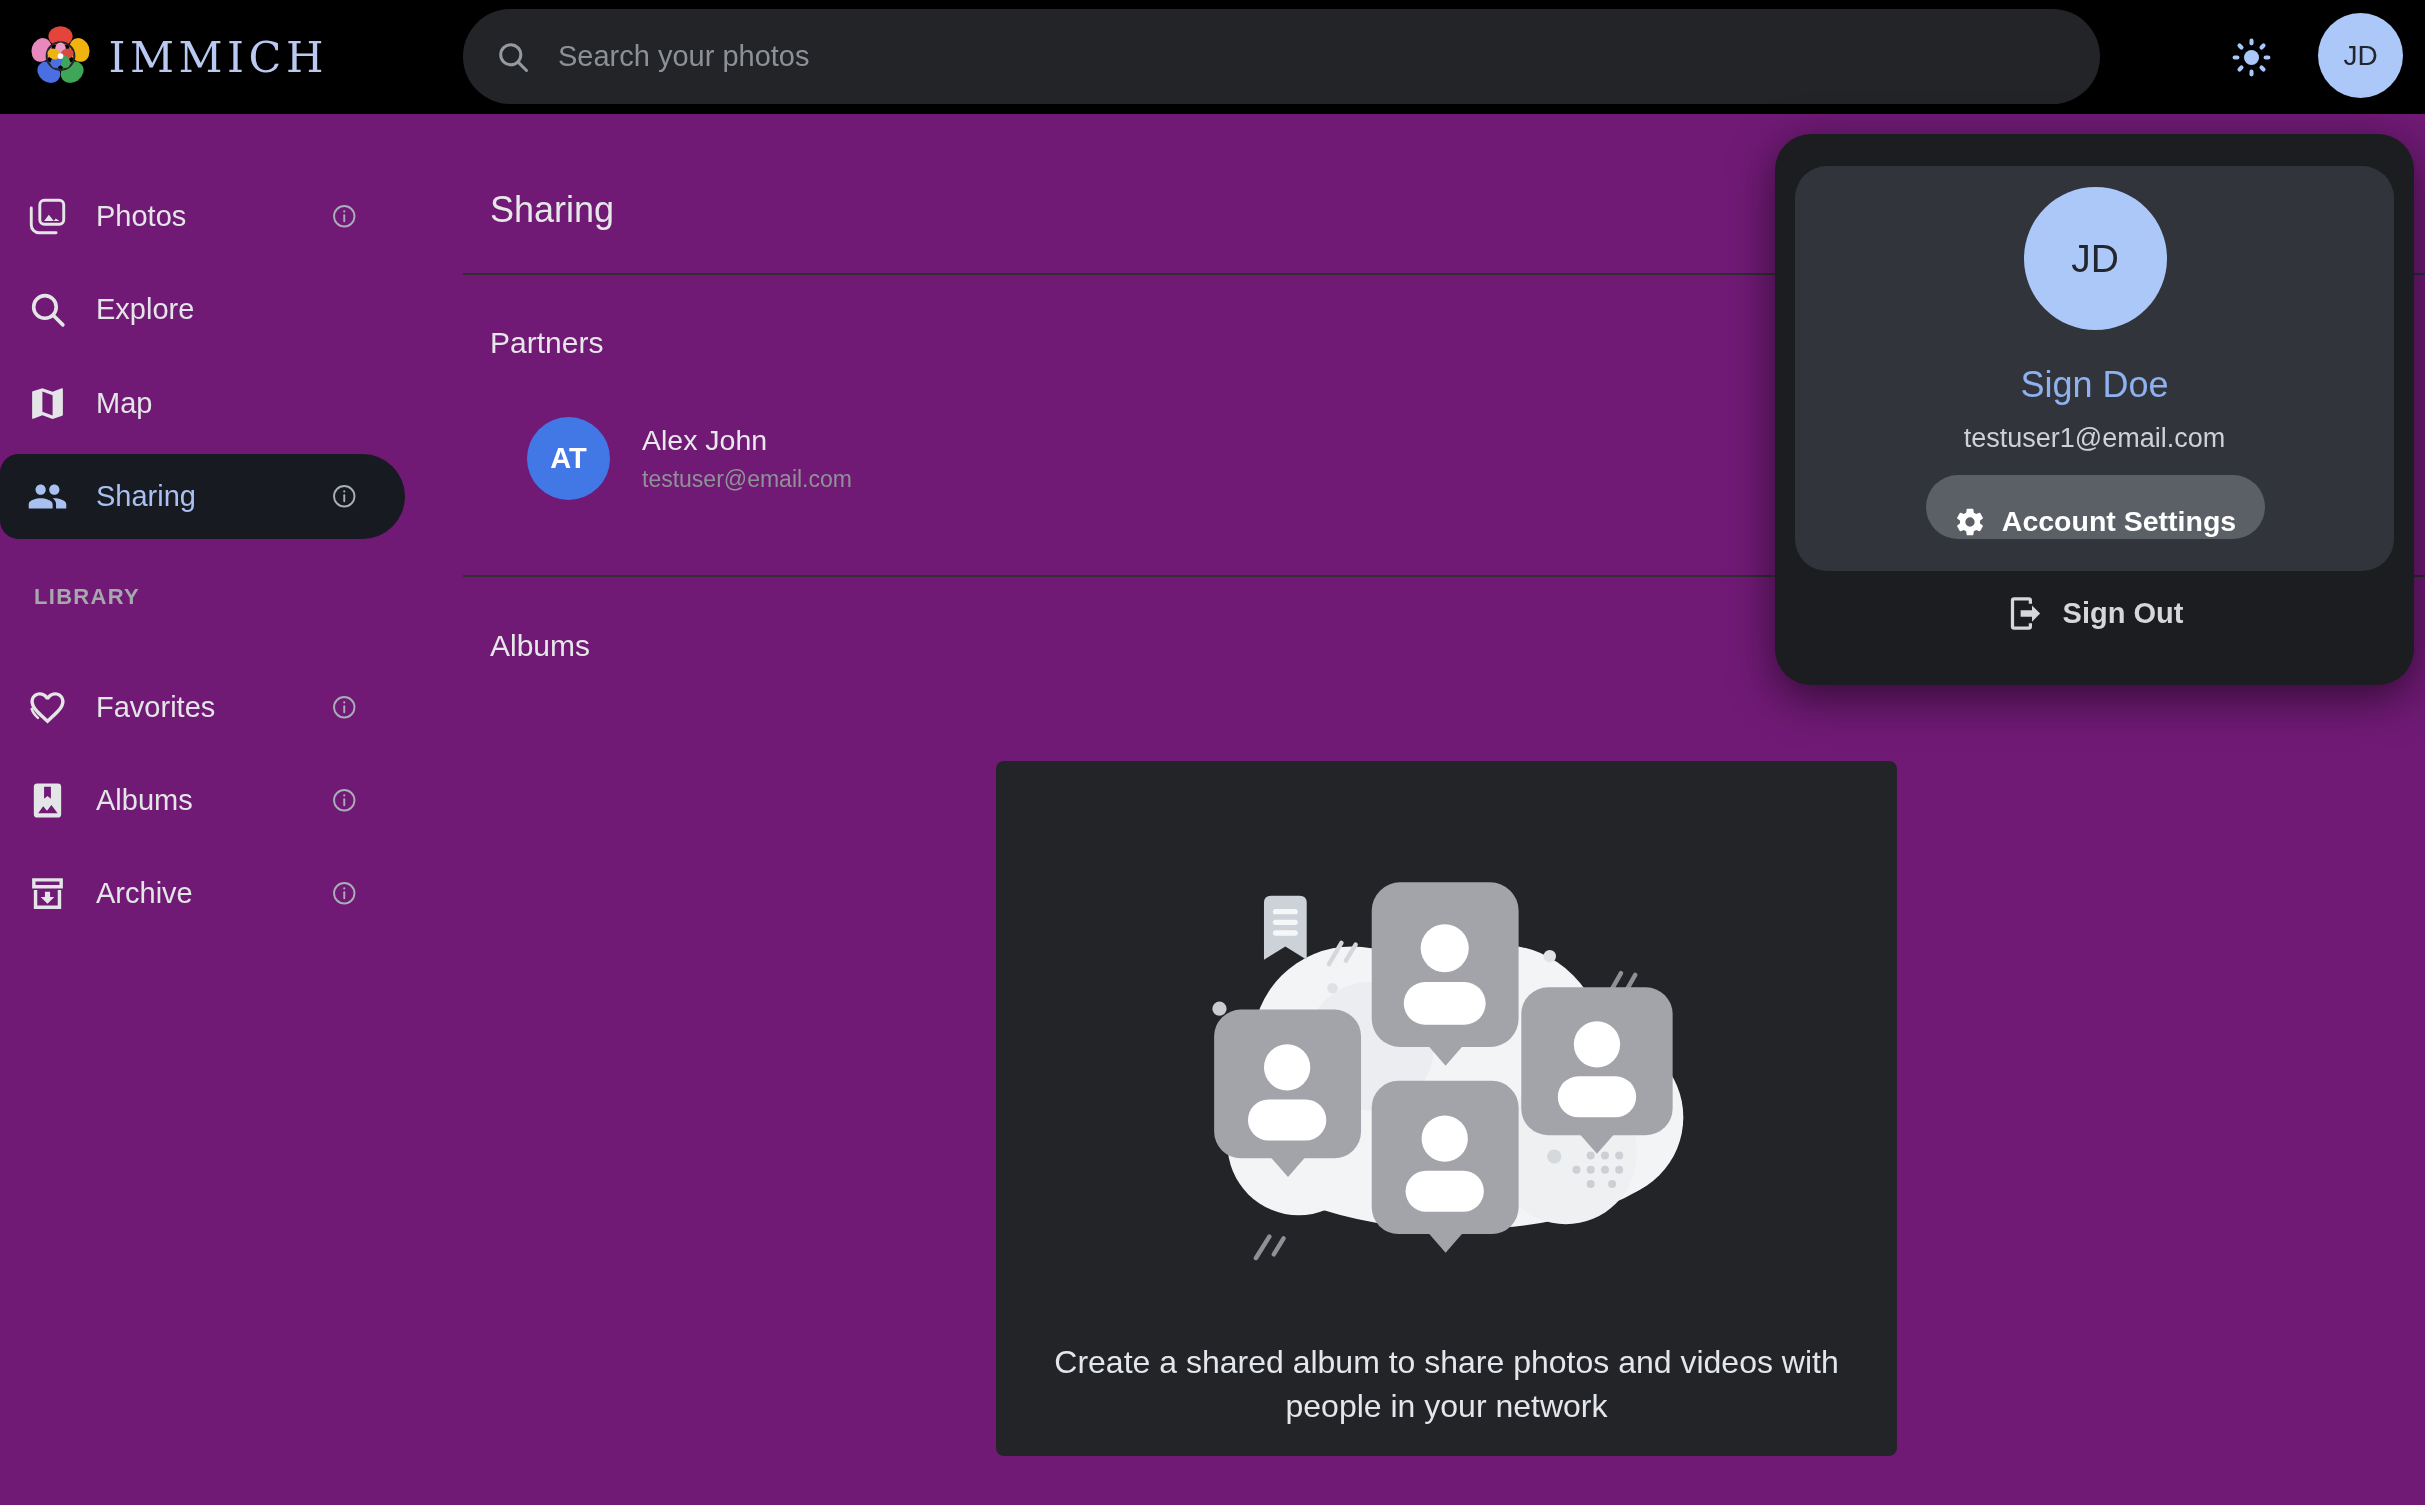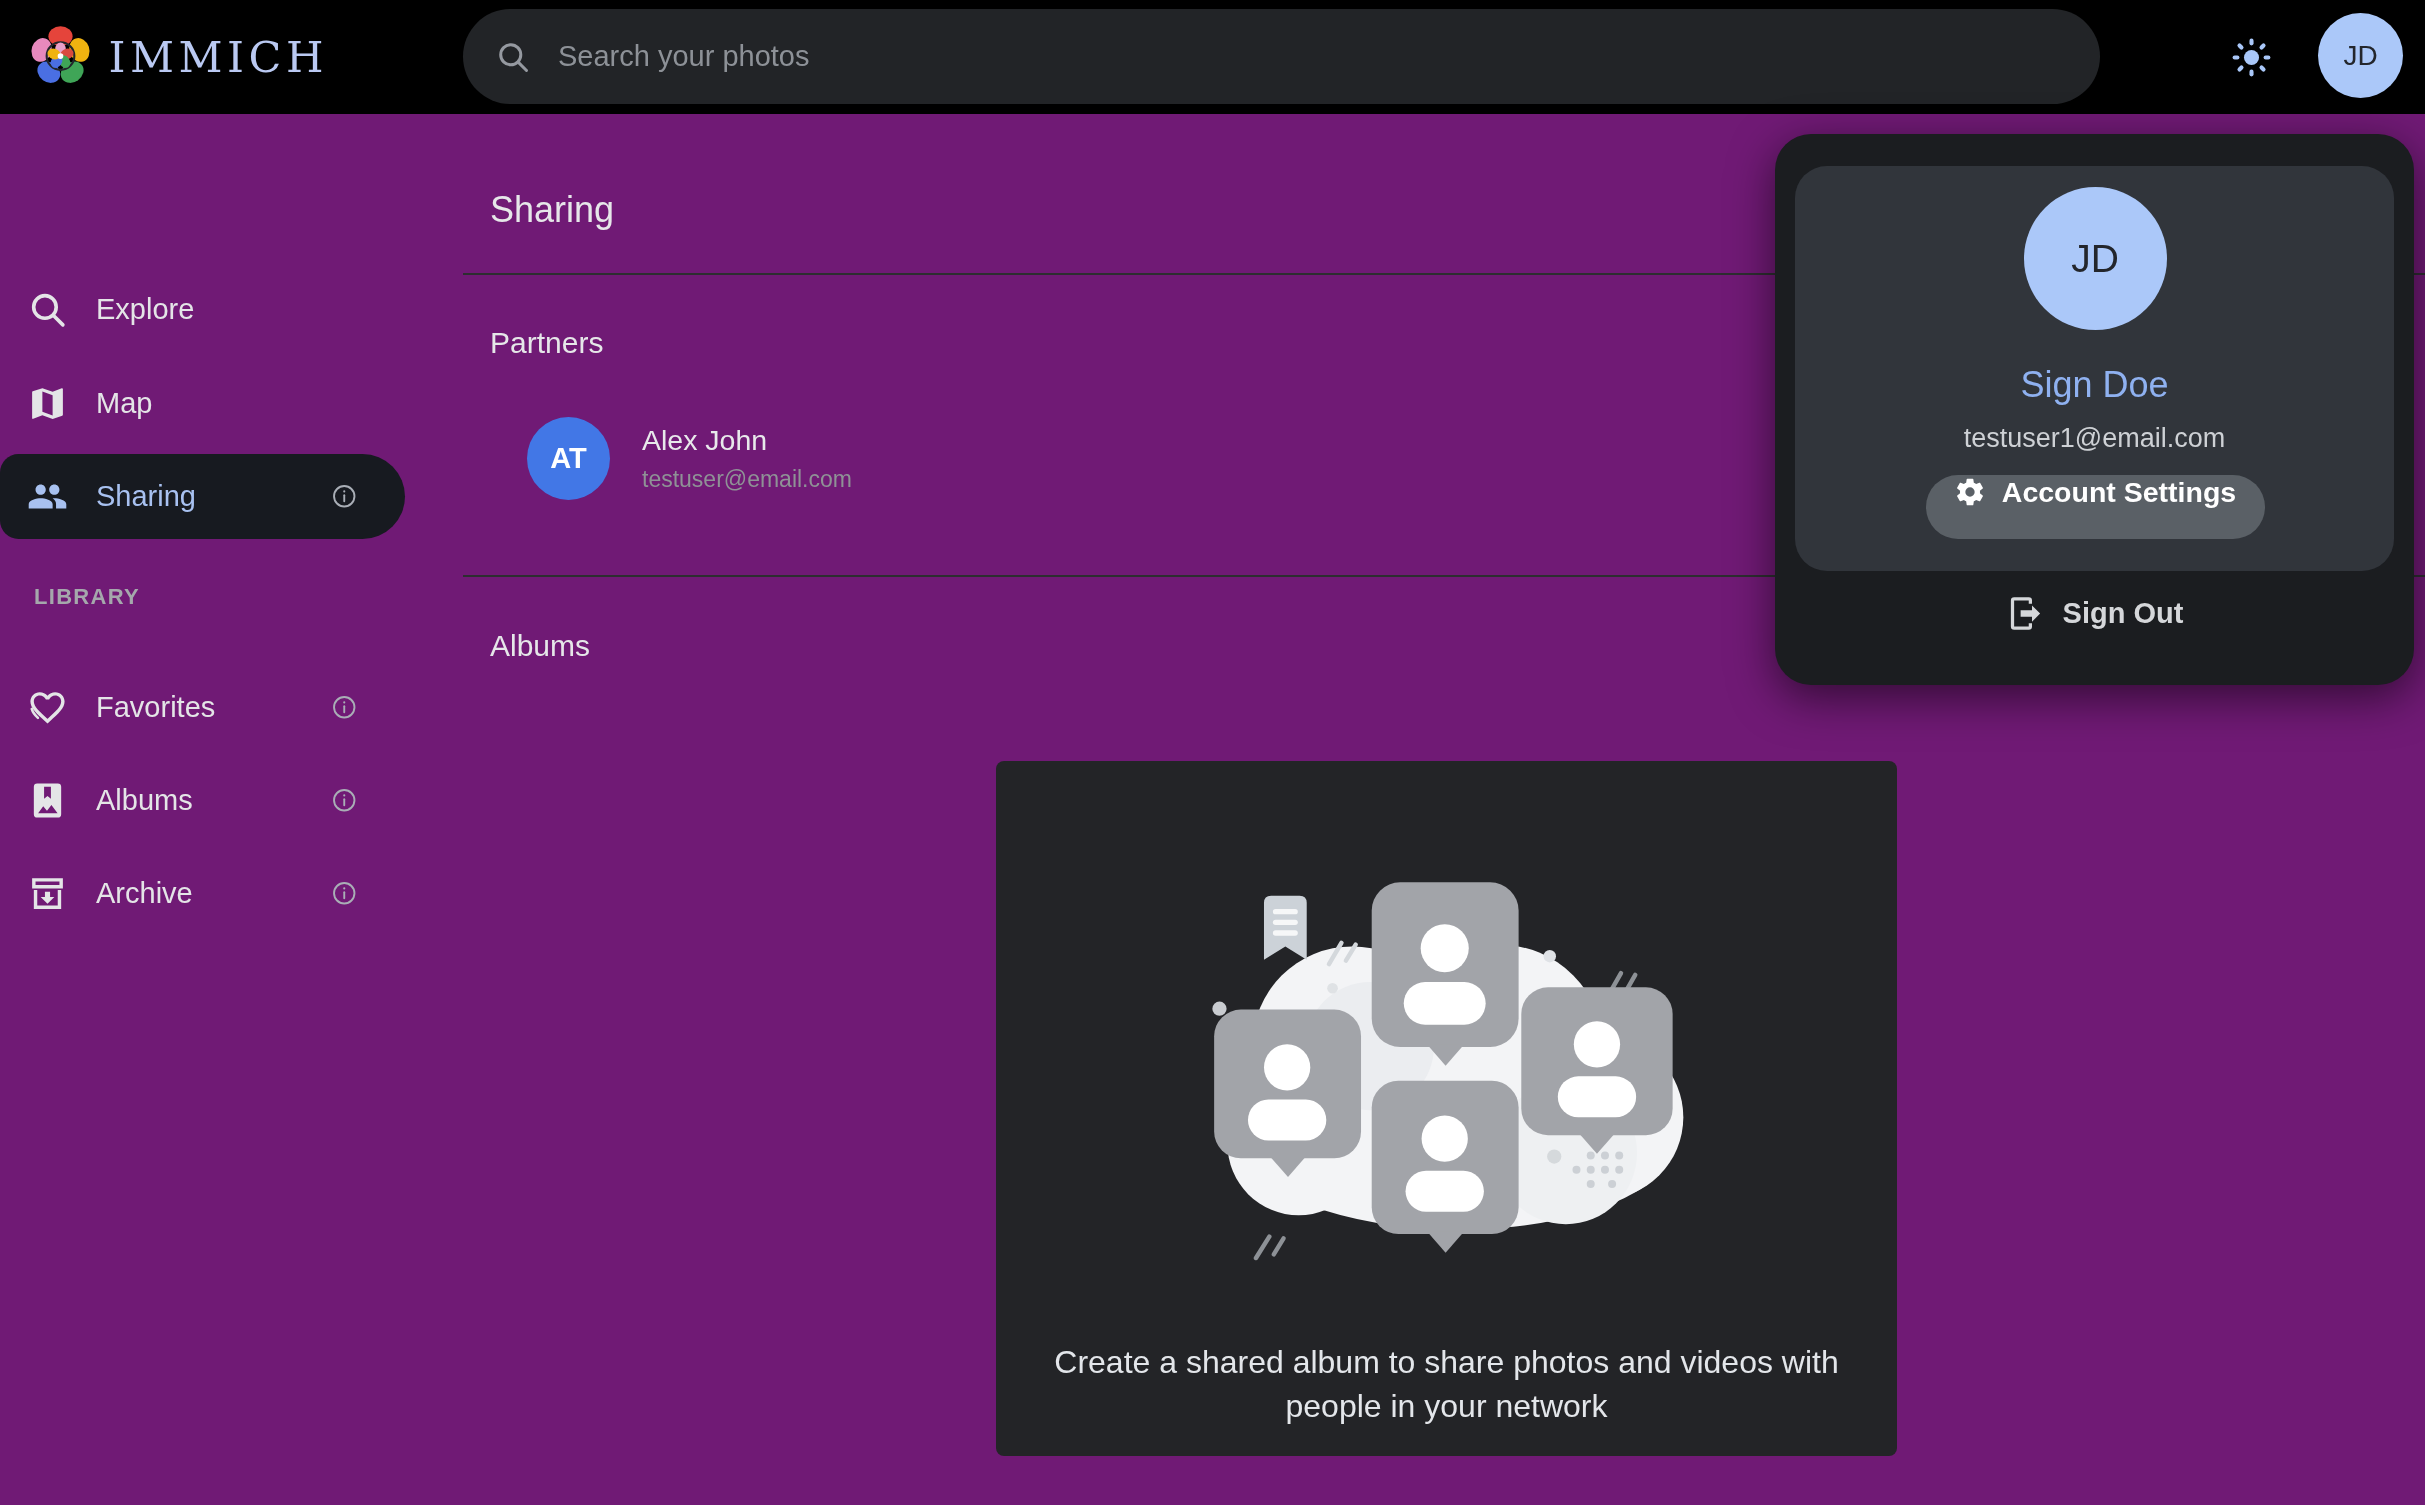--- a/index.html
+++ b/index.html
@@ -55,21 +55,21 @@
   .acct-inner{position:absolute;left:19.6px;right:19.6px;top:32px;height:405px;border-radius:32px;
               background:#31353b;}
   .acct-avatar{position:absolute;left:50%;margin-left:-71px;top:21.4px;width:143px;height:143px;
                border-radius:50%;background:#abc8f9;display:flex;align-items:center;
                justify-content:center;font-size:39px;color:#23262c;}
   .acct-name{position:absolute;left:0;right:0;top:198px;text-align:center;font-size:36px;
              font-weight:500;color:#8fb1f0;}
   .acct-email{position:absolute;left:0;right:0;top:257px;text-align:center;font-size:27px;color:#ced1d5;}
   .acct-settings{position:absolute;left:50%;margin-left:-169px;top:309px;width:339px;height:64px;
                  border-radius:36px;background:#5a6066;border:none;cursor:pointer;display:flex;
-                 align-items:flex-start;justify-content:center;color:#fff;
+                 align-items:flex-end;justify-content:center;color:#fff;
                  font-family:"Liberation Sans",sans-serif;}
   .acct-settings svg{width:32px;height:32px;margin-right:16px;}
   .acct-settings span{font-size:28.5px;font-weight:700;}
   .signout{position:absolute;left:0;right:0;top:453px;height:53px;display:flex;align-items:center;
            justify-content:center;background:none;border:none;cursor:pointer;color:#d5d7da;
            font-family:"Liberation Sans",sans-serif;}
   .signout svg{width:39px;height:39px;margin-right:18px;}
   .signout span{font-size:29px;font-weight:600;color:#d5d7da;}
 </style>
 </head>
@@ -120,20 +120,37 @@
       </svg>
     </button>
 
     <button class="avatar-btn">
       <span>JD</span>
     </button>
   </div>
 
   <nav class="sidebar">
 
+    <div class="srow" style="top:60px">
+      <span class="sicon">
+        <svg viewBox="0 0 24 24" fill="none" stroke="currentColor" stroke-width="1.7" stroke-linejoin="round">
+          <rect x="7.5" y="2.5" width="14" height="14" rx="2.6"></rect>
+          <path d="M2.5 7v10a4.5 4.5 0 0 0 4.5 4.5h10" stroke-linecap="round"></path>
+          <path d="M10 14.6l2.8-3.6 2.9 3.6 1.1-1.4 2.2 1.4z" fill="currentColor" stroke="none"></path>
+        </svg>
+      </span>
+      <span class="slabel">Photos</span>
+      <span class="sinfo">
+        <svg viewBox="0 0 24 24" fill="none" stroke="currentColor" stroke-width="1.6">
+          <circle cx="12" cy="12" r="8.6"></circle>
+            <path d="M12 11.2v5" stroke-linecap="round"></path>
+          <circle cx="12" cy="7.9" r="0.9" fill="currentColor" stroke="none"></circle>
+        </svg>
+      </span>
+    </div>
 
     <div class="srow" style="top:153px">
       <span class="sicon">
         <svg viewBox="0 0 24 24" fill="none" stroke="currentColor" stroke-width="2.1" stroke-linecap="round">
           <circle cx="10.5" cy="10.5" r="6.6"></circle>
             <path d="M15.5 15.5L21 21"></path>
         </svg>
       </span>
       <span class="slabel">Explore</span>
     </div>

